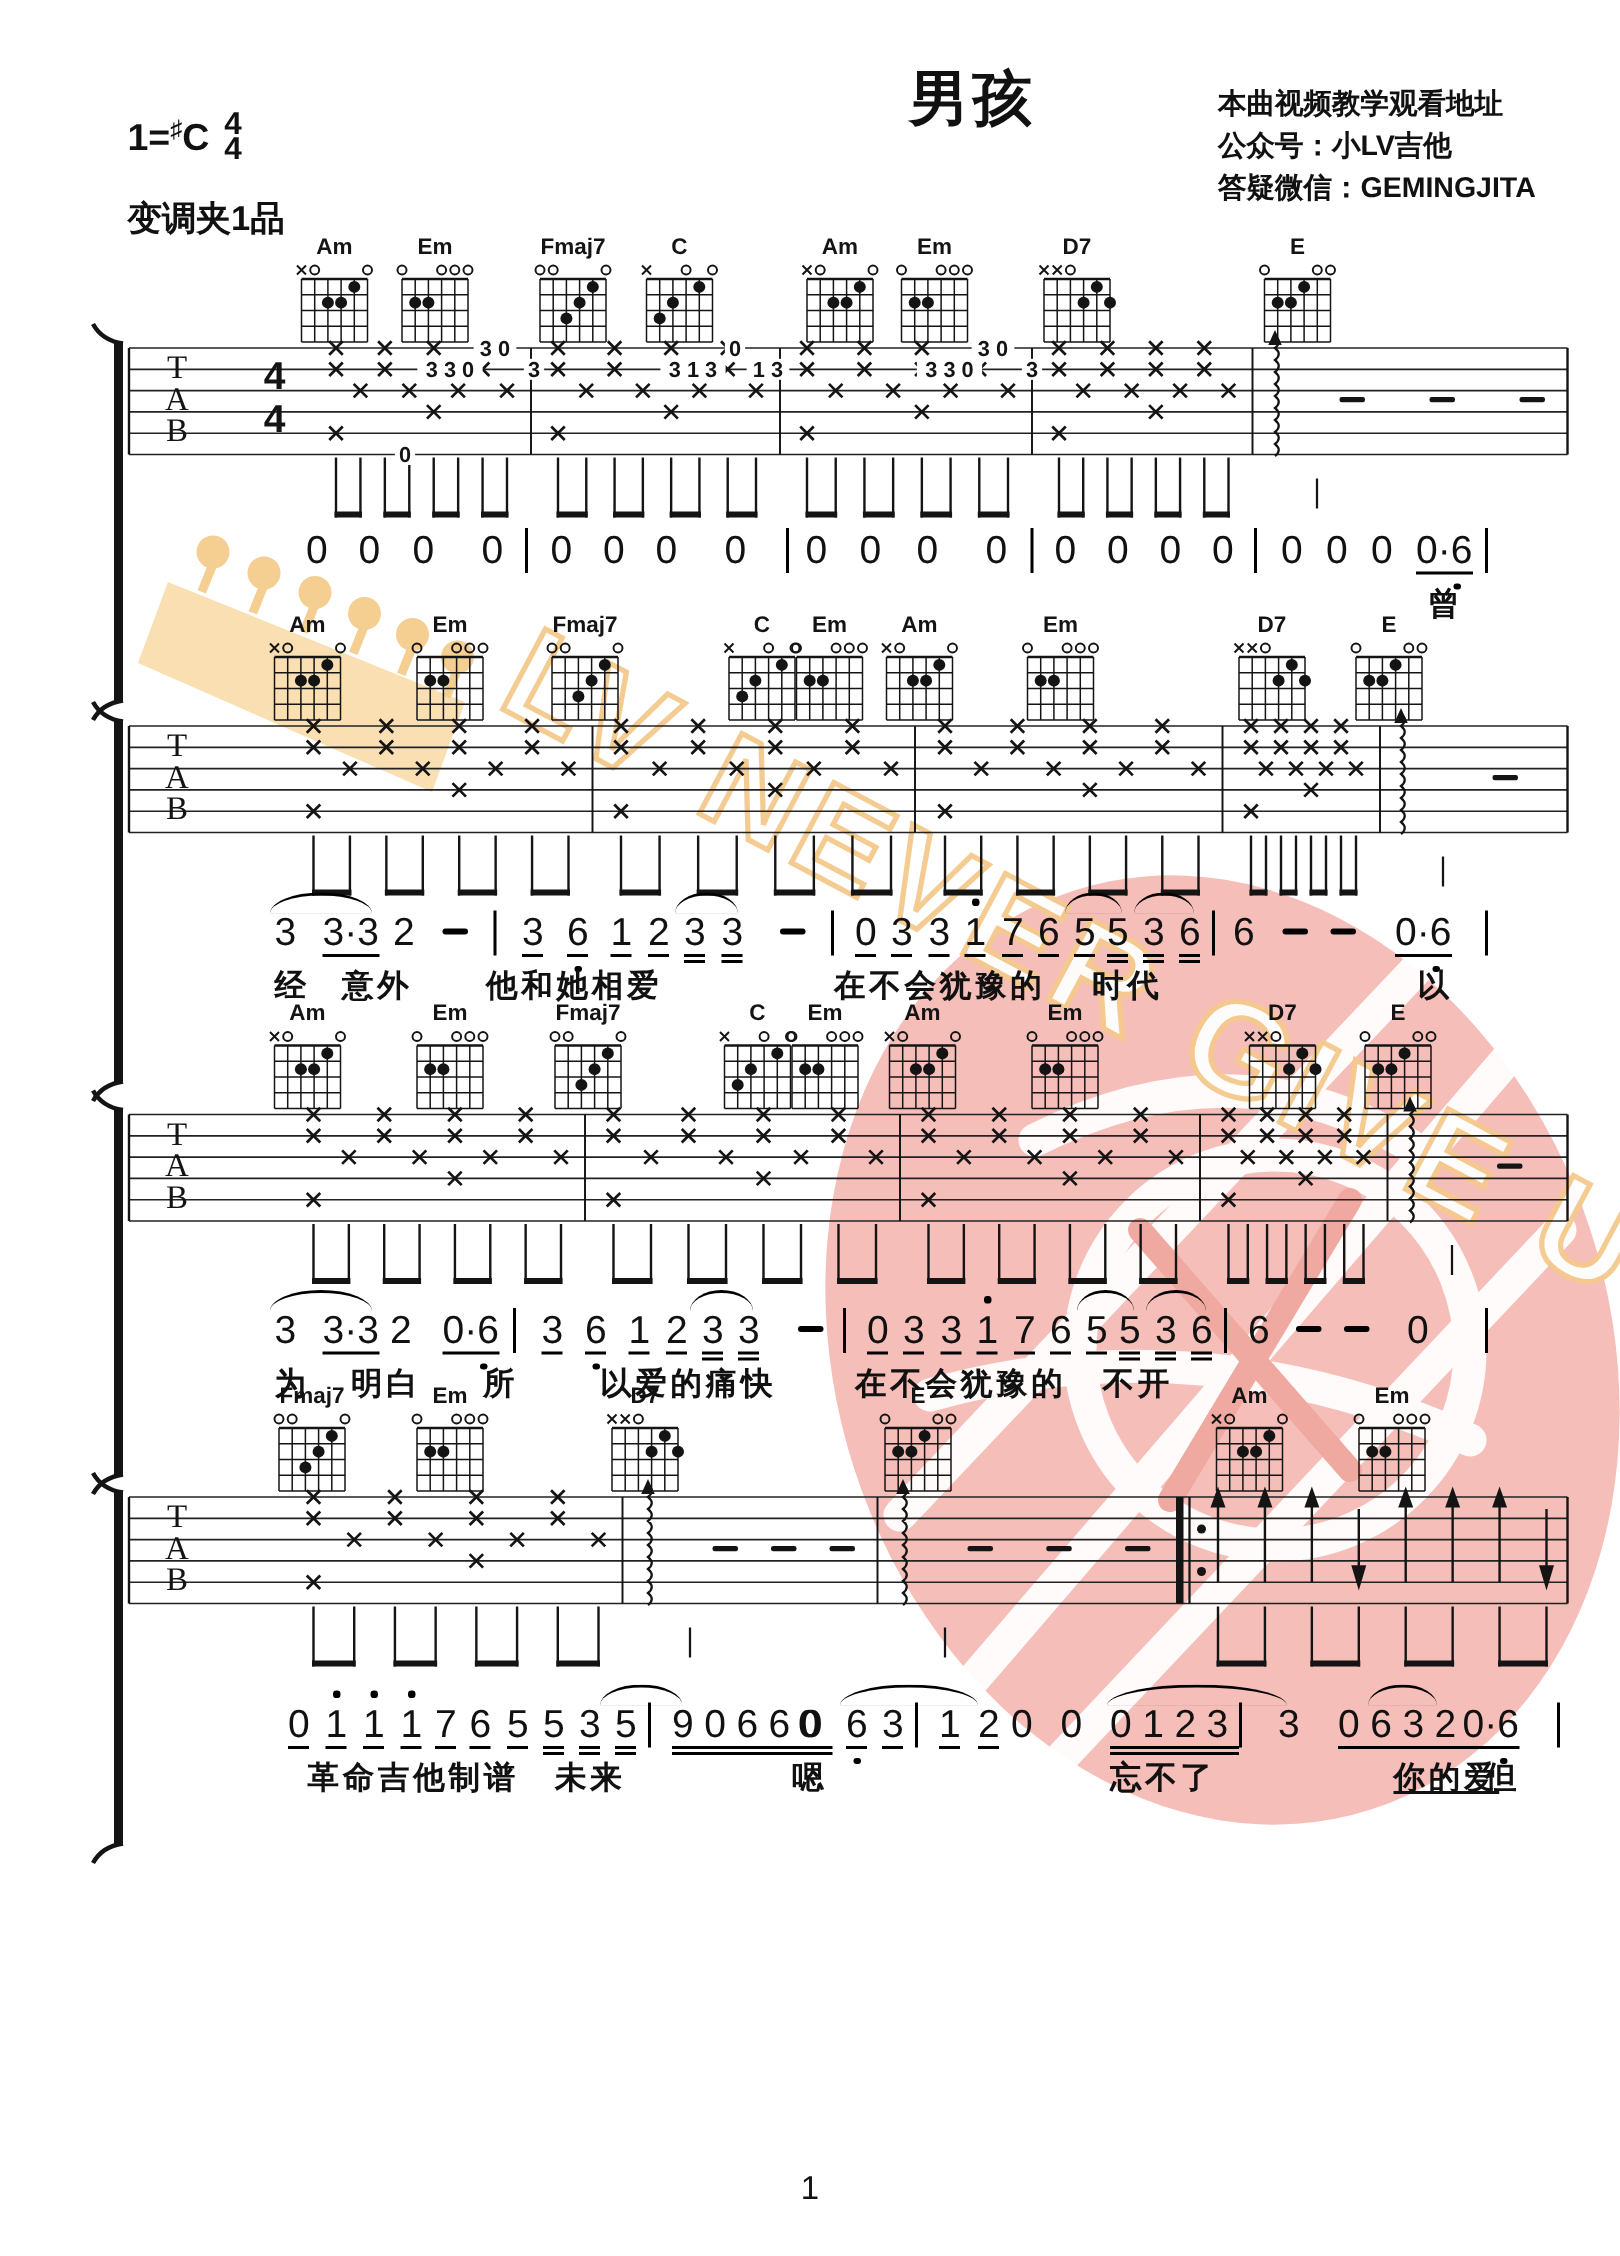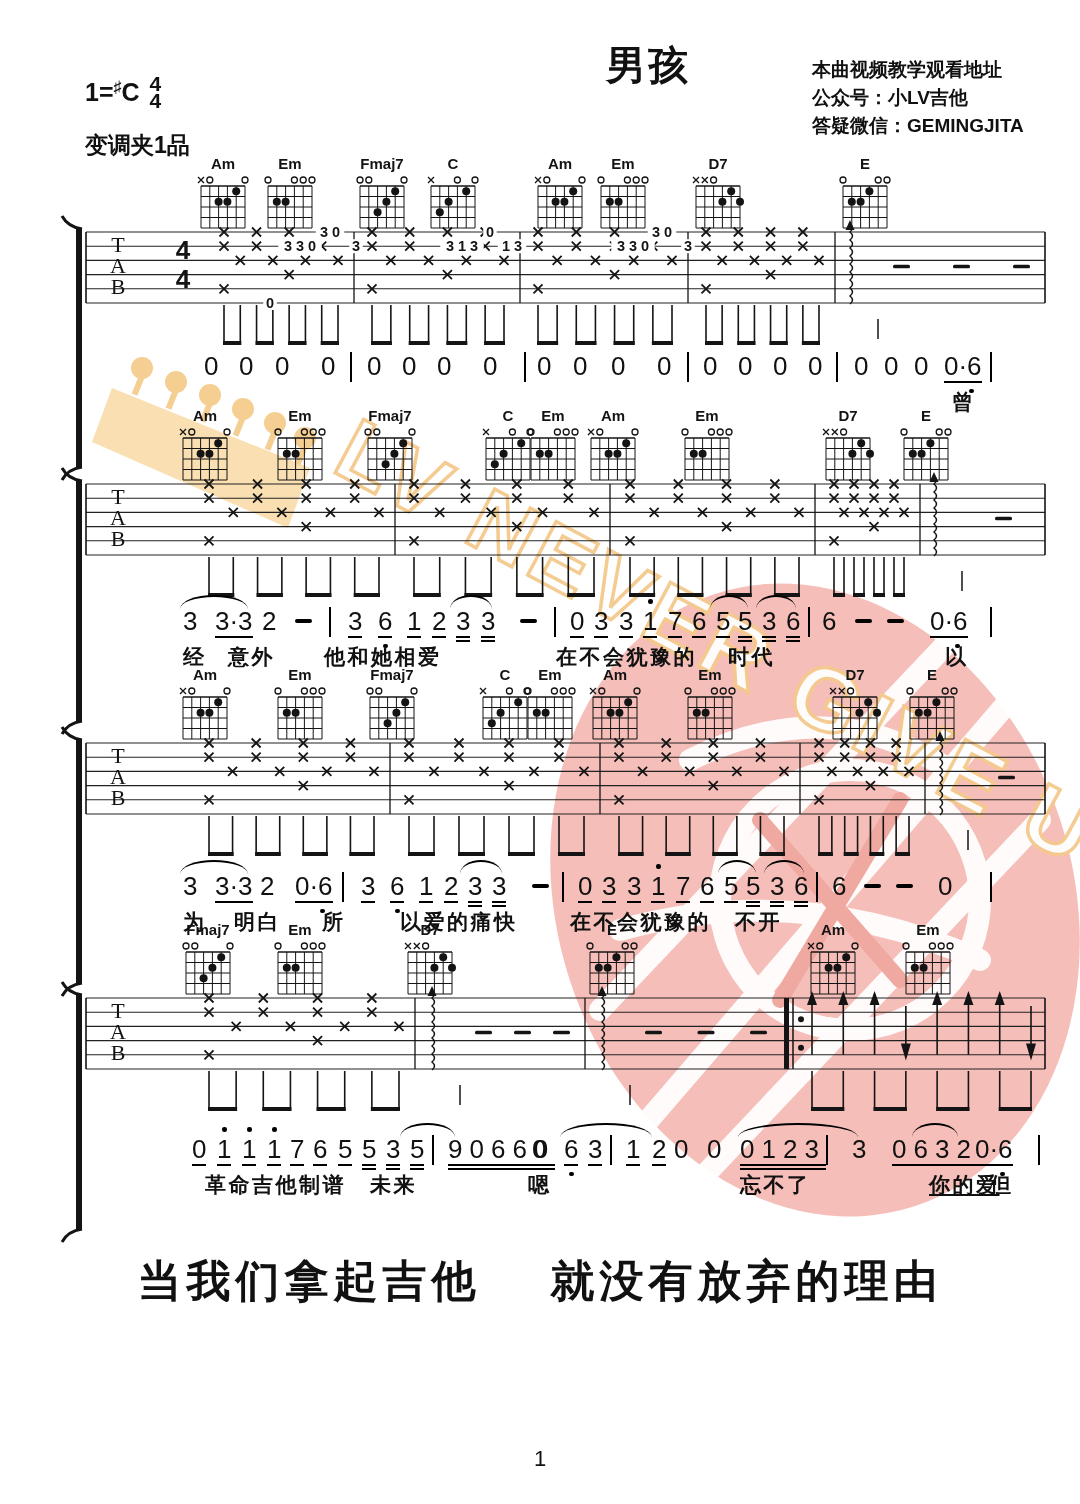--- a/index.html
+++ b/index.html
@@ -1429,17 +1429,14 @@
         <div class="tie" style="left: 912px; top: 1123px; width: 46px;"></div>
         <div class="lyr" style="left: 205px; top: 1171px;">革命吉他制谱</div>
         <div class="lyr" style="left: 370px; top: 1171px;">未来</div>
         <div class="lyr" style="left: 528px; top: 1171px;">嗯</div>
         <div class="lyr" style="left: 740px; top: 1171px;">忘不了</div>
         <div class="lyr" style="left: 929px; top: 1171px; text-decoration: underline;">你的爱</div>
         <div class="lyr" style="left: 990px; top: 1171px;">但</div>
       </div>
     </div>
 
-  <div class="slogan">
-    <span>当我们拿起吉他</span><span class="gap"></span><span>就没有放弃的理由</span>
-  </div>
   <div class="pagenum">1</div>
 </div>
 
 </body></html>

